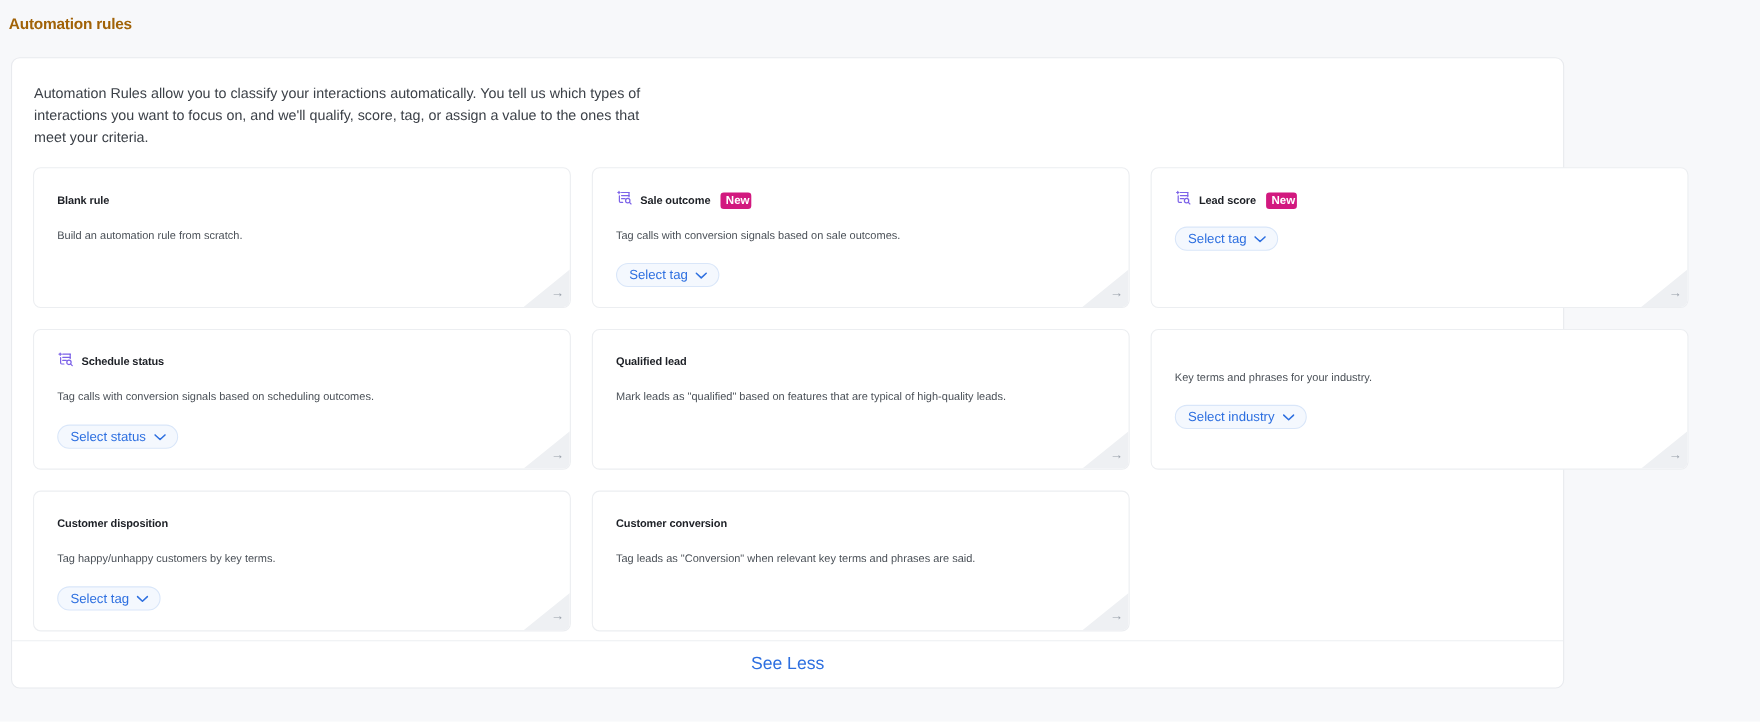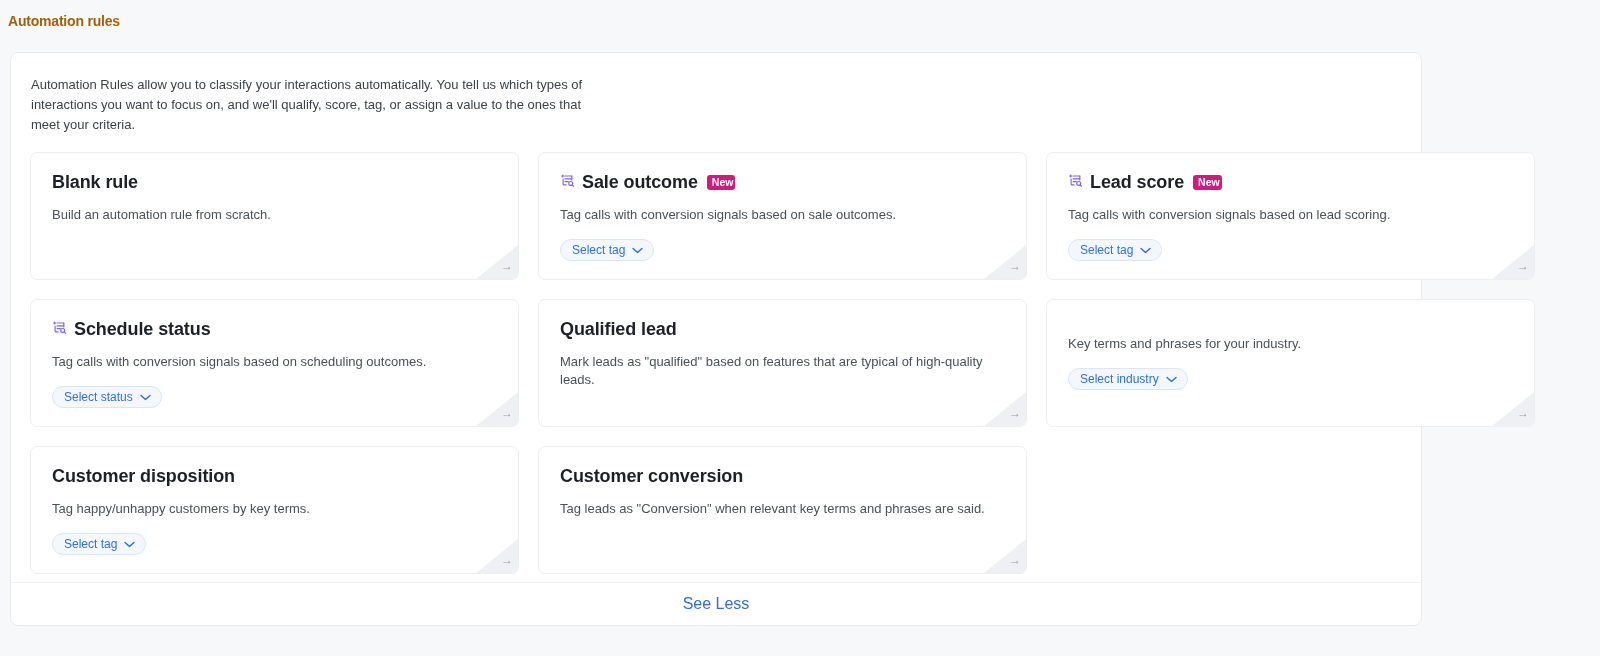--- a/index.html
+++ b/index.html
@@ -69,39 +69,39 @@
     cursor: default;
   }
 
   .card-head {
     display: flex;
     align-items: center;
     gap: 7px;
     height: 18px;
   }
   .card-title {
-    font-size: 18px;
+    font-size: 10px;
     font-weight: bold;
     color: #1d2026;
     letter-spacing: -0.1px;
   }
   .badge-new {
     display: inline-block;
     font-size: 10.5px;
     font-weight: bold;
     color: #ffffff;
     background: #d2197f;
     border-radius: 3px;
     padding: 1px 2px 2px 5px;
     line-height: 12px;
     margin-left: 2px;
   }
 
   .card-desc {
-    font-size: 13px;
+    font-size: 10px;
     color: #4a5057;
     margin-top: 15px;
     line-height: 18px;
   }
 
   .pill {
     display: inline-flex;
     align-items: center;
     gap: 7px;
     margin-top: 15px;
@@ -225,21 +225,20 @@
               <path d="M12.6 3.2v4.2"></path>
               <path d="M5.4 9.2h3.4"></path>
               <path d="M2.9 2.1v2.2M1.8 3.2h2.2"></path>
               <path d="M3.3 6.4v5.2a1.1 1.1 0 0 0 1.1 1.1h2.1"></path>
               <circle cx="11.4" cy="11.1" r="2.1"></circle>
               <path d="M13.1 12.8l1.5 1.5"></path>
             </svg></span>
       <span class="card-title">Lead score</span>
       <span class="badge-new">New</span>
     </div>
-    <div class="card-desc">Tag calls with conversion signals based on lead scoring.</div>
     <div class="pill">
           <span>Select tag</span>
           <span>
             <svg width="11" height="7" viewBox="0 0 11 7" fill="none" stroke="#2d6fe0" stroke-width="1.4" stroke-linecap="round" stroke-linejoin="round">
               <path d="M1 1.4l4.5 4.2L10 1.4"></path>
             </svg>
           </span>
         </div>
     <div class="corner">
       <span class="tri"></span>

